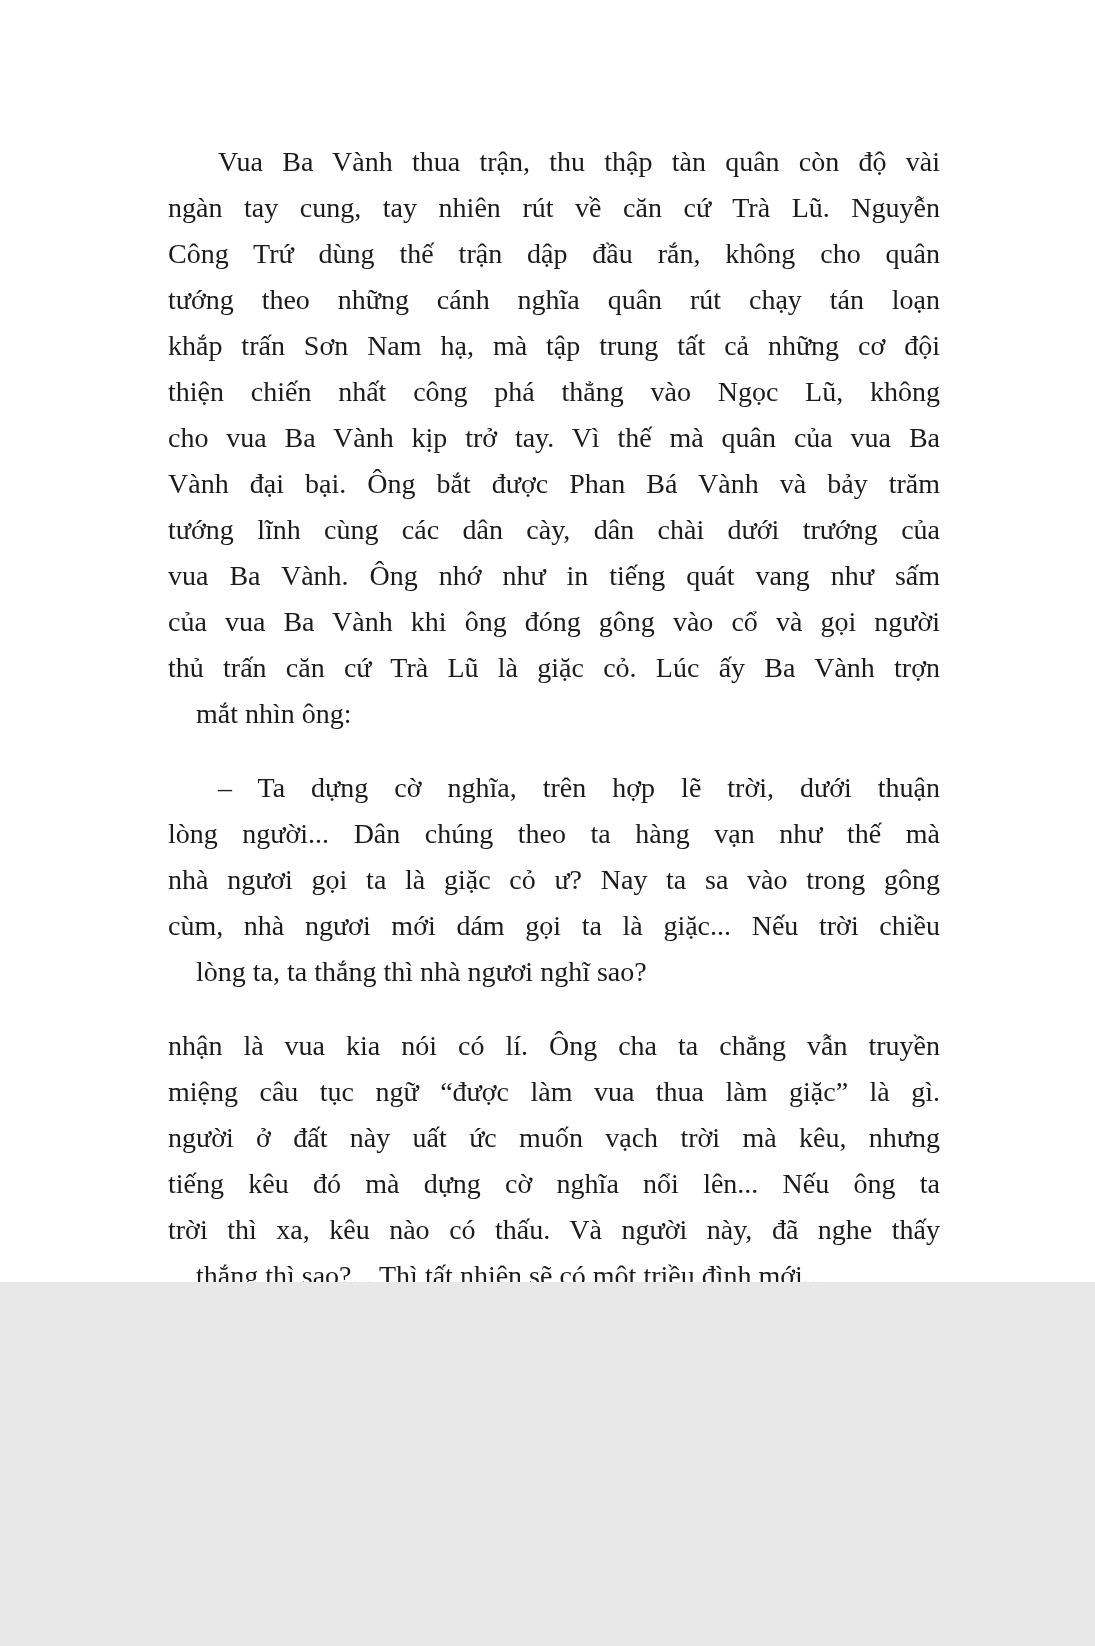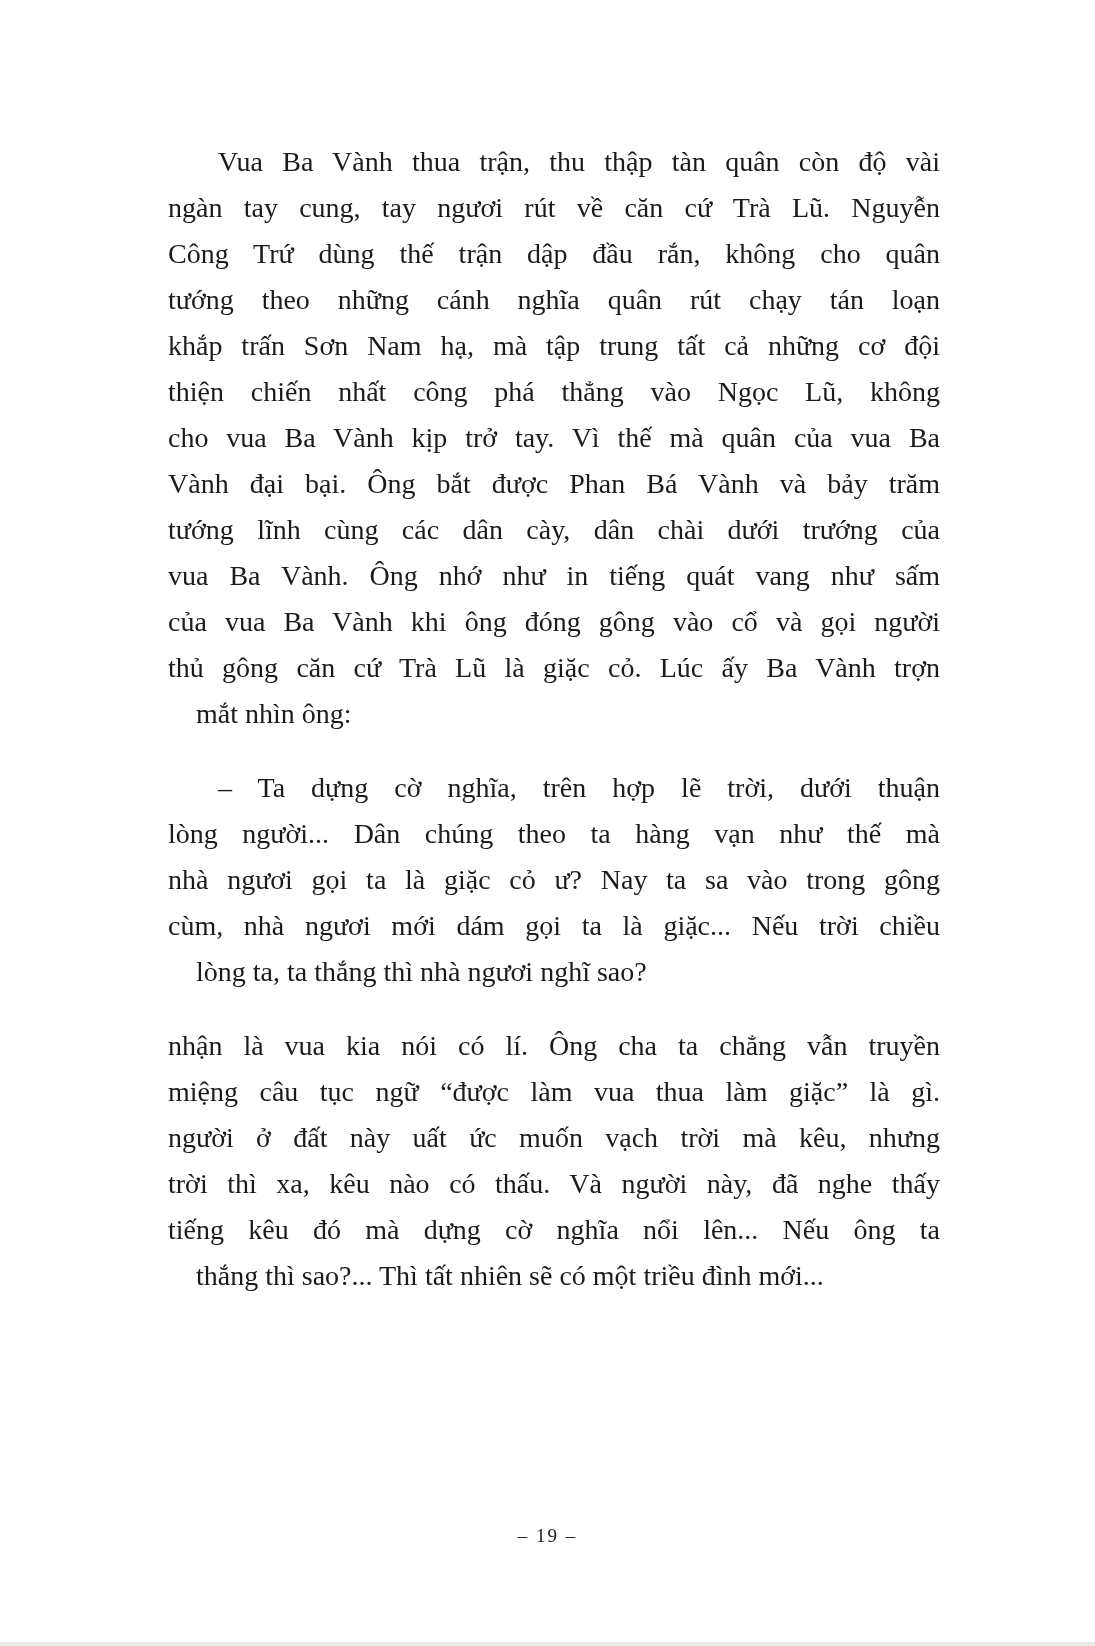--- a/index.html
+++ b/index.html
@@ -3,21 +3,21 @@
 <meta charset="utf-8">
 <style>
   html, body {
     margin: 0;
     padding: 0;
     background: #e8e8e8;
   }
   .page {
     position: relative;
     width: 1095px;
-    height: 1642px;
+    height: 1282px;
     background: #ffffff;
     overflow: hidden;
     font-family: "Liberation Serif", "DejaVu Serif", serif;
     color: #1b1b1b;
   }
   .text-block {
     position: absolute;
     left: 168px;
     top: 139px;
     width: 772px;
@@ -56,43 +56,43 @@
     color: #1b1b1b;
   }
 </style>
 </head>
 <body>
 
 <div class="page">
   <div class="text-block">
       <div class="para">
         <div class="line first">Vua Ba Vành thua trận, thu thập tàn quân còn độ vài</div>
-        <div class="line">ngàn tay cung, tay ngươi rút về căn cứ Trà Lũ. Nguyễn</div>
+        <div class="line">ngàn tay cung, tay nhiên rút về căn cứ Trà Lũ. Nguyễn</div>
         <div class="line">Công Trứ dùng thế trận dập đầu rắn, không cho quân</div>
         <div class="line">tướng theo những cánh nghĩa quân rút chạy tán loạn</div>
         <div class="line">khắp trấn Sơn Nam hạ, mà tập trung tất cả những cơ đội</div>
         <div class="line">thiện chiến nhất công phá thẳng vào Ngọc Lũ, không</div>
         <div class="line">cho vua Ba Vành kịp trở tay. Vì thế mà quân của vua Ba</div>
         <div class="line">Vành đại bại. Ông bắt được Phan Bá Vành và bảy trăm</div>
         <div class="line">tướng lĩnh cùng các dân cày, dân chài dưới trướng của</div>
         <div class="line">vua Ba Vành. Ông nhớ như in tiếng quát vang như sấm</div>
         <div class="line">của vua Ba Vành khi ông đóng gông vào cổ và gọi người</div>
-        <div class="line">thủ gông căn cứ Trà Lũ là giặc cỏ. Lúc ấy Ba Vành trợn</div>
+        <div class="line">thủ trấn căn cứ Trà Lũ là giặc cỏ. Lúc ấy Ba Vành trợn</div>
         <div class="line para-end">mắt nhìn ông:</div>
       </div>
       <div class="para">
         <div class="line first">– Ta dựng cờ nghĩa, trên hợp lẽ trời, dưới thuận</div>
         <div class="line">lòng người... Dân chúng theo ta hàng vạn như thế mà</div>
         <div class="line">nhà ngươi gọi ta là giặc cỏ ư? Nay ta sa vào trong gông</div>
         <div class="line">cùm, nhà ngươi mới dám gọi ta là giặc... Nếu trời chiều</div>
         <div class="line para-end">lòng ta, ta thắng thì nhà ngươi nghĩ sao?</div>
       </div>
       <div class="para">
         <div class="line">nhận là vua kia nói có lí. Ông cha ta chẳng vẫn truyền</div>
         <div class="line">miệng câu tục ngữ “được làm vua thua làm giặc” là gì.</div>
         <div class="line">người ở đất này uất ức muốn vạch trời mà kêu, nhưng</div>
+        <div class="line">tiếng kêu đó mà dựng cờ nghĩa nổi lên... Nếu ông ta</div>
         <div class="line">trời thì xa, kêu nào có thấu. Và người này, đã nghe thấy</div>
-        <div class="line">tiếng kêu đó mà dựng cờ nghĩa nổi lên... Nếu ông ta</div>
         <div class="line para-end">thắng thì sao?... Thì tất nhiên sẽ có một triều đình mới...</div>
       </div>
     </div>
   <div class="page-number">– 19 –</div>
 </div>
 
 </body></html>

